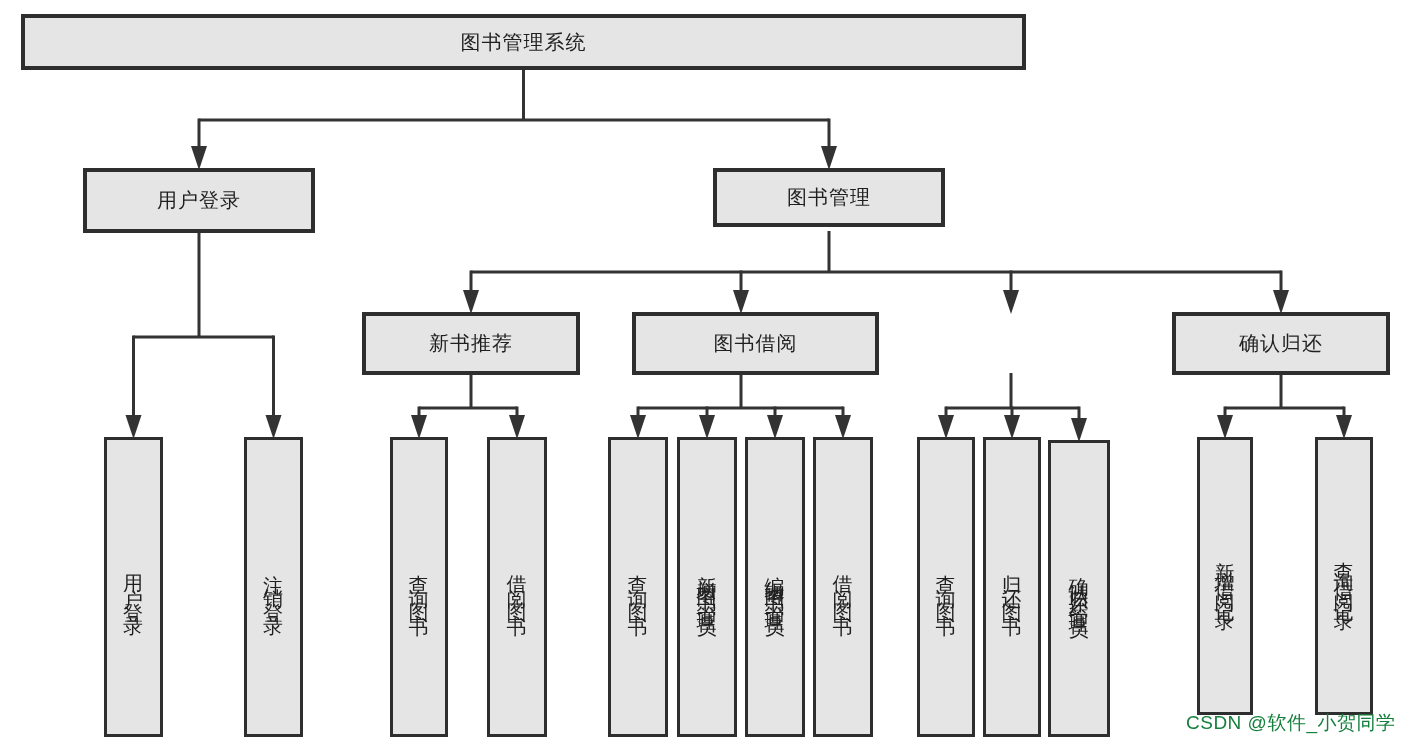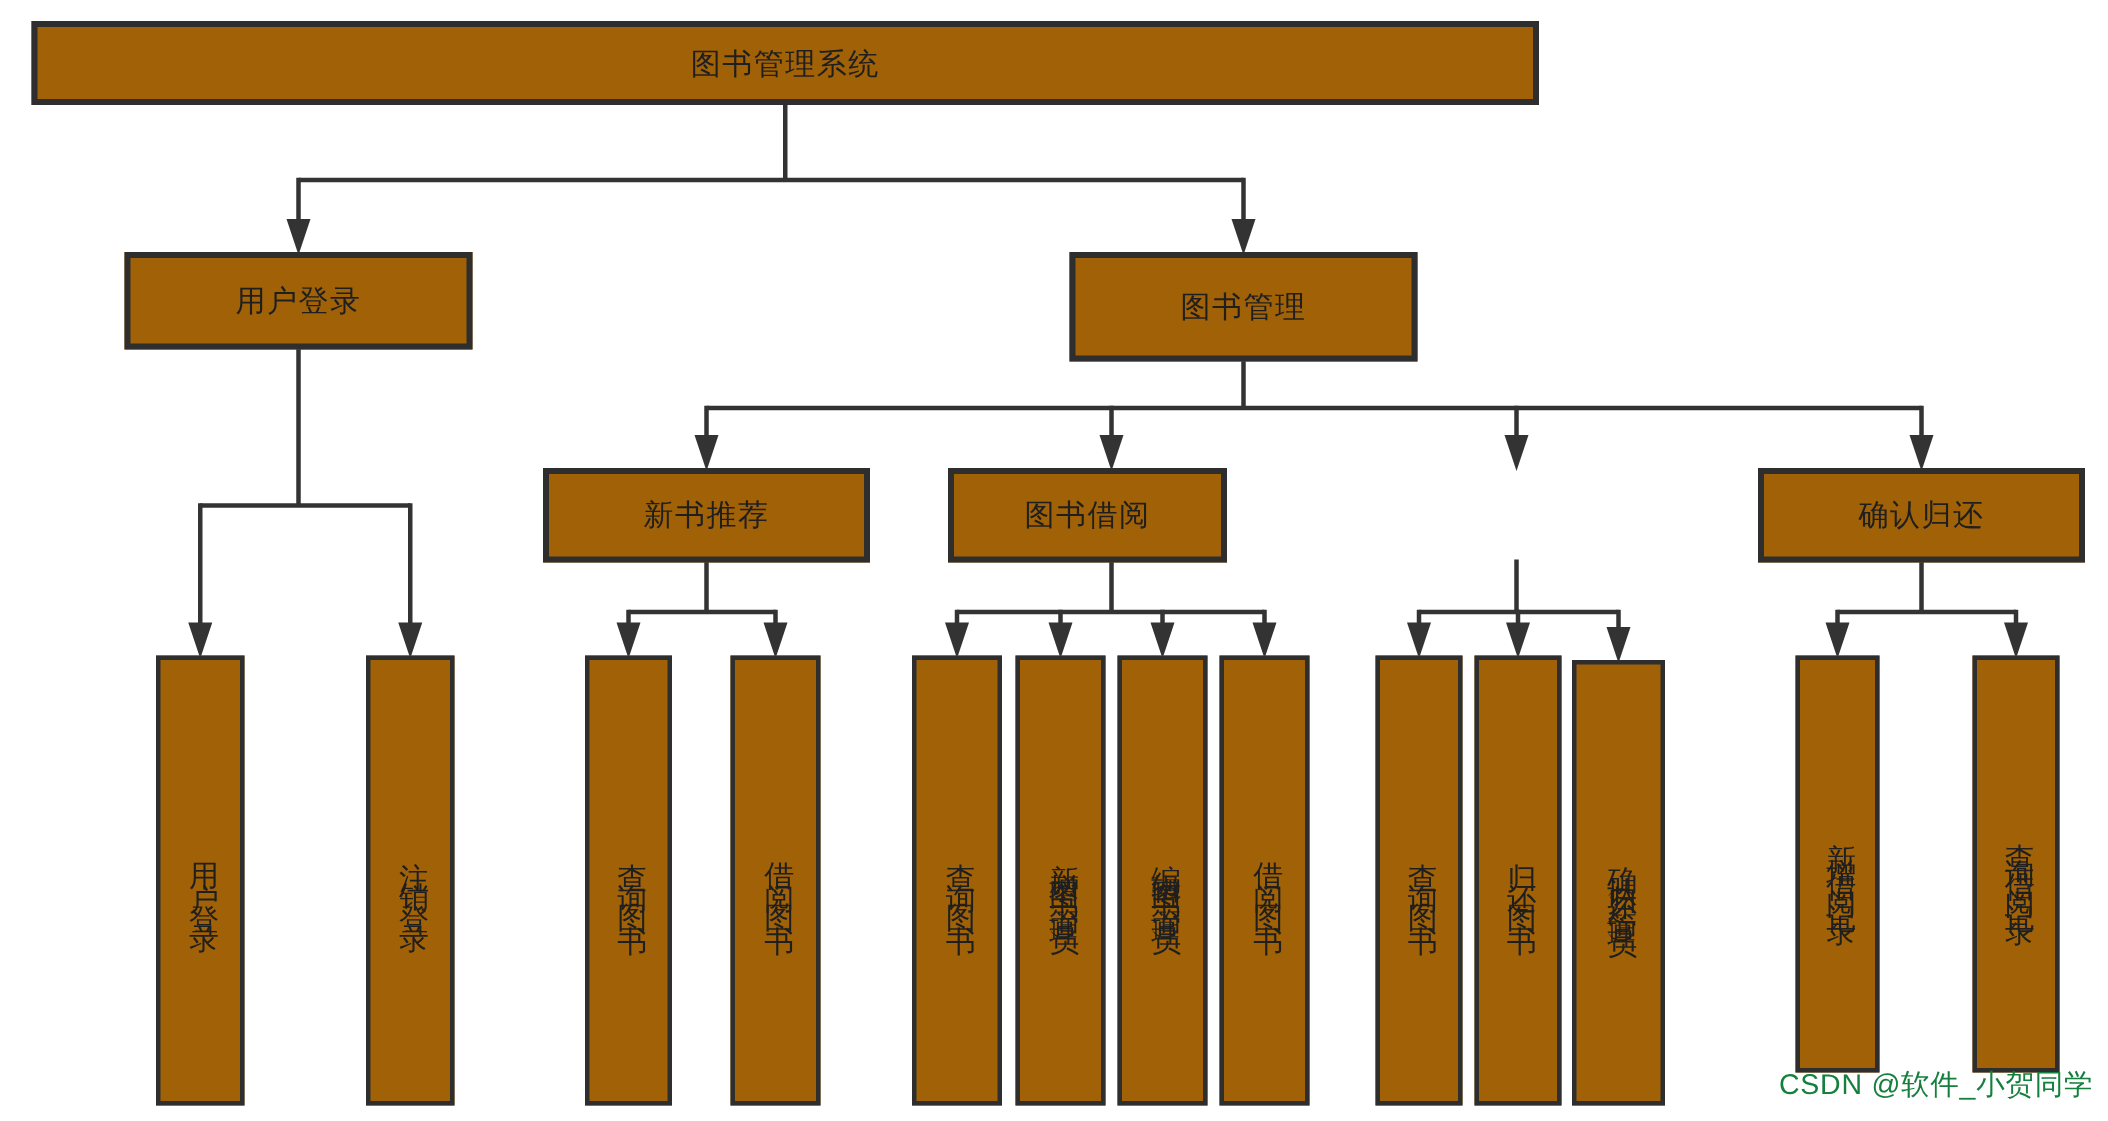--- a/index.html
+++ b/index.html
@@ -17,27 +17,26 @@
   }
   #diagram svg {
     position: absolute;
     left: 0;
     top: 0;
     z-index: 1;
   }
   .node {
     position: absolute;
     box-sizing: border-box;
-    background: #a16207;
+    background: #e5e5e5;
     display: flex;
     align-items: center;
     justify-content: center;
     z-index: 2;
     color: #1f1f1f;
-    font-family: Liberation Mono, monospace;
   }
   .h-node {
     border: 4px solid #2e2e2e;
     font-size: 20px;
     letter-spacing: 1px;
   }
   .v-node {
     border: 3px solid #2e2e2e;
     font-size: 20px;
   }
@@ -116,27 +115,27 @@
       <polygon points="1217,415 1233,415 1225,439" fill="#333333"></polygon>
       <line x1="1344" y1="406.5" x2="1344" y2="421" stroke="#333333" stroke-width="3"></line>
       <polygon points="1336,415 1352,415 1344,439" fill="#333333"></polygon>
     </svg>
     <div class="node h-node" style="left: 21px; top: 14px; width: 1005px; height: 56px;">
       <span>图书管理系统</span>
     </div>
     <div class="node h-node" style="left: 83px; top: 168px; width: 232px; height: 65px;">
       <span>用户登录</span>
     </div>
-    <div class="node h-node" style="left: 713px; top: 168px; width: 232px; height: 73px;">
+    <div class="node h-node" style="left: 713px; top: 168px; width: 232px; height: 59px;">
       <span>图书管理</span>
     </div>
     <div class="node h-node" style="left: 362px; top: 312px; width: 218px; height: 63px;">
       <span>新书推荐</span>
     </div>
-    <div class="node h-node" style="left: 632px; top: 312px; width: 186px; height: 63px;">
+    <div class="node h-node" style="left: 632px; top: 312px; width: 247px; height: 63px;">
       <span>图书借阅</span>
     </div>
     <div class="node h-node" style="left: 1172px; top: 312px; width: 218px; height: 63px;">
       <span>确认归还</span>
     </div>
     <div class="node v-node" style="left: 104px; top: 437px; width: 59px; height: 300px;">
       <span style="letter-spacing: 14px;">用户登录</span>
     </div>
     <div class="node v-node" style="left: 244px; top: 437px; width: 59px; height: 300px;">
       <span style="letter-spacing: 14px;">注销登录</span>

